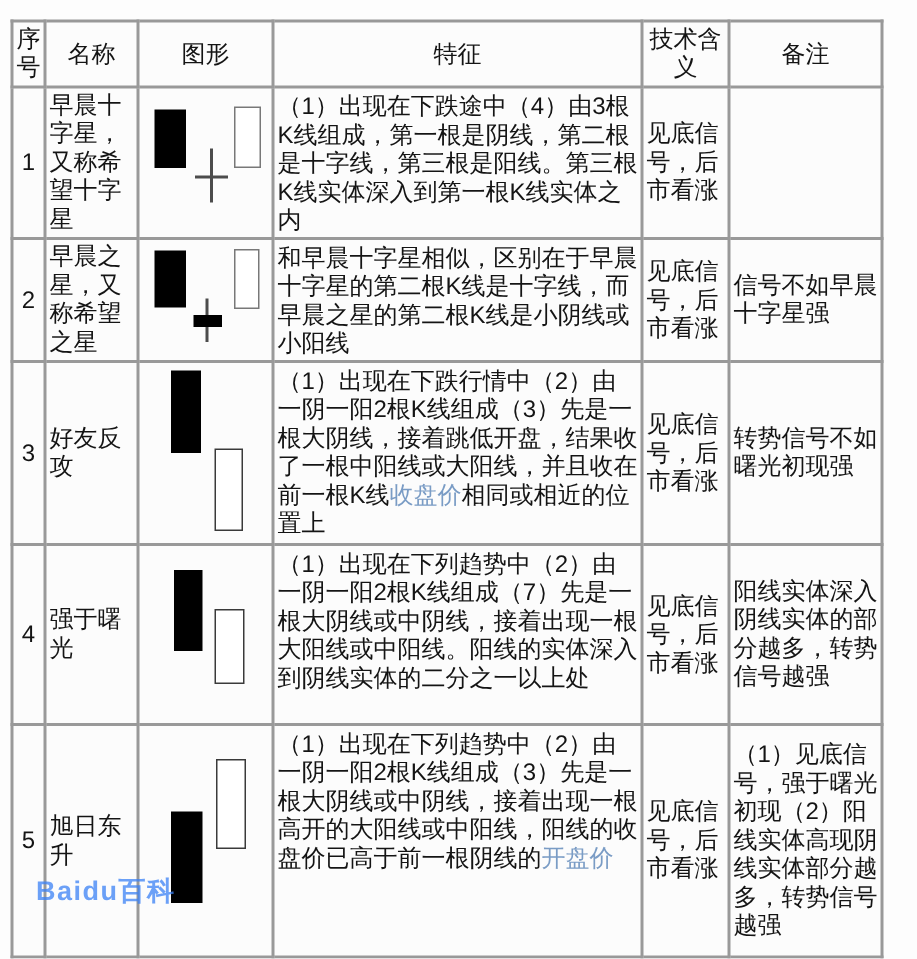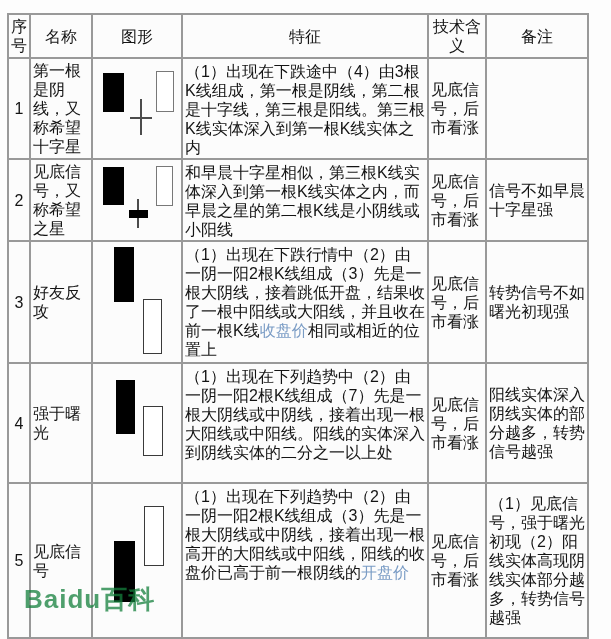--- a/index.html
+++ b/index.html
@@ -39,22 +39,22 @@
   td.cell-gfx{position:relative;padding:0;}
   .gfx{position:absolute;left:0;top:0;right:0;bottom:0;}
   .shape{position:absolute;}
   .shape.filled{background:#000;}
   .shape.hollow{background:#fff;border:1px solid #3a3a3a;box-sizing:border-box;}
   .shape.hollow-light{background:#fff;border:1px solid #787878;box-sizing:border-box;}
   .shape.line{background:#4c4c4c;}
   .term-link{color:#7a9cc5;cursor:pointer;margin-top:44px;}
   .watermark{
     position:absolute;left:24px;top:582px;
-    font-size:26px;font-weight:bold;letter-spacing:1px;
-    color:#15803d;opacity:.75;
+    font-size:18px;font-weight:bold;letter-spacing:1px;
+    color:#3b82f6;opacity:.75;
     z-index:5;
     pointer-events:none;
     font-family:"Liberation Sans",sans-serif;
   }
 </style>
 </head>
 <body>
 
 <table class="k-table">
   <colgroup>
@@ -71,45 +71,45 @@
       <th>名称</th>
       <th>图形</th>
       <th>特征</th>
       <th>技术含义</th>
       <th>备注</th>
     </tr>
   </thead>
   <tbody>
       <tr style="height: 98px;">
         <td class="cell-num">1</td>
-        <td>第一根是阴线，又称希望十字星</td>
+        <td>早晨十字星，又称希望十字星</td>
         <td class="cell-gfx">
           <div class="gfx">
             <div class="shape filled" style="left: 10px; top: 14px; width: 21px; height: 39px;"></div>
             <div class="shape line" style="left: 47px; top: 40px; width: 2px; height: 36px;"></div>
             <div class="shape line" style="left: 37px; top: 58px; width: 22px; height: 2px;"></div>
             <div class="shape hollow-light" style="left: 63px; top: 12px; width: 18px; height: 41px;"></div>
           </div>
         </td>
         <td class="cell-feat"><span>（1）出现在下跌途中（4）由3根K线组成，第一根是阴线，第二根是十字线，第三根是阳线。第三根K线实体深入到第一根K线实体之内</span></td>
         <td>见底信号，后市看涨</td>
         <td></td>
       </tr>
       <tr style="height: 77px;">
         <td class="cell-num">2</td>
-        <td>见底信号，又称希望之星</td>
+        <td>早晨之星，又称希望之星</td>
         <td class="cell-gfx">
           <div class="gfx">
             <div class="shape filled" style="left: 10px; top: 7px; width: 21px; height: 38px;"></div>
             <div class="shape line" style="left: 44px; top: 39px; width: 2px; height: 29px;"></div>
             <div class="shape filled" style="left: 36px; top: 50px; width: 19px; height: 8px;"></div>
             <div class="shape hollow-light" style="left: 63px; top: 6px; width: 17px; height: 40px;"></div>
           </div>
         </td>
-        <td class="cell-feat"><span>和早晨十字星相似，第三根K线实体深入到第一根K线实体之内，而早晨之星的第二根K线是小阴线或小阳线</span></td>
+        <td class="cell-feat"><span>和早晨十字星相似，区别在于早晨十字星的第二根K线是十字线，而早晨之星的第二根K线是小阴线或小阳线</span></td>
         <td>见底信号，后市看涨</td>
         <td>信号不如早晨十字星强</td>
       </tr>
       <tr style="height: 122px;">
         <td class="cell-num">3</td>
         <td>好友反攻</td>
         <td class="cell-gfx">
           <div class="gfx">
             <div class="shape filled" style="left: 21px; top: 5px; width: 20px; height: 55px;"></div>
             <div class="shape hollow" style="left: 50px; top: 57px; width: 19px; height: 55px;"></div>
@@ -127,21 +127,21 @@
             <div class="shape filled" style="left: 23px; top: 16px; width: 19px; height: 54px;"></div>
             <div class="shape hollow" style="left: 50px; top: 42px; width: 20px; height: 50px;"></div>
           </div>
         </td>
         <td class="cell-feat"><span>（1）出现在下列趋势中（2）由一阴一阳2根K线组成（7）先是一根大阴线或中阴线，接着出现一根大阳线或中阳线。阳线的实体深入到阴线实体的二分之一以上处</span></td>
         <td>见底信号，后市看涨</td>
         <td>阳线实体深入阴线实体的部分越多，转势信号越强</td>
       </tr>
       <tr style="height: 155px;">
         <td class="cell-num">5</td>
-        <td>见底信号</td>
+        <td>旭日东升</td>
         <td class="cell-gfx">
           <div class="gfx">
             <div class="shape hollow" style="left: 51px; top: 22px; width: 20px; height: 60px;"></div>
             <div class="shape filled" style="left: 21px; top: 57px; width: 21px; height: 61px;"></div>
           </div>
         </td>
         <td class="cell-feat"><span>（1）出现在下列趋势中（2）由一阴一阳2根K线组成（3）先是一根大阴线或中阴线，接着出现一根高开的大阳线或中阳线，阳线的收盘价已高于前一根阴线的</span><span class="term-link">开盘价</span></td>
         <td>见底信号，后市看涨</td>
         <td>（1）见底信号，强于曙光 初现（2）阳线实体高现阴线实体部分越多，转势信号越强</td>
       </tr>

